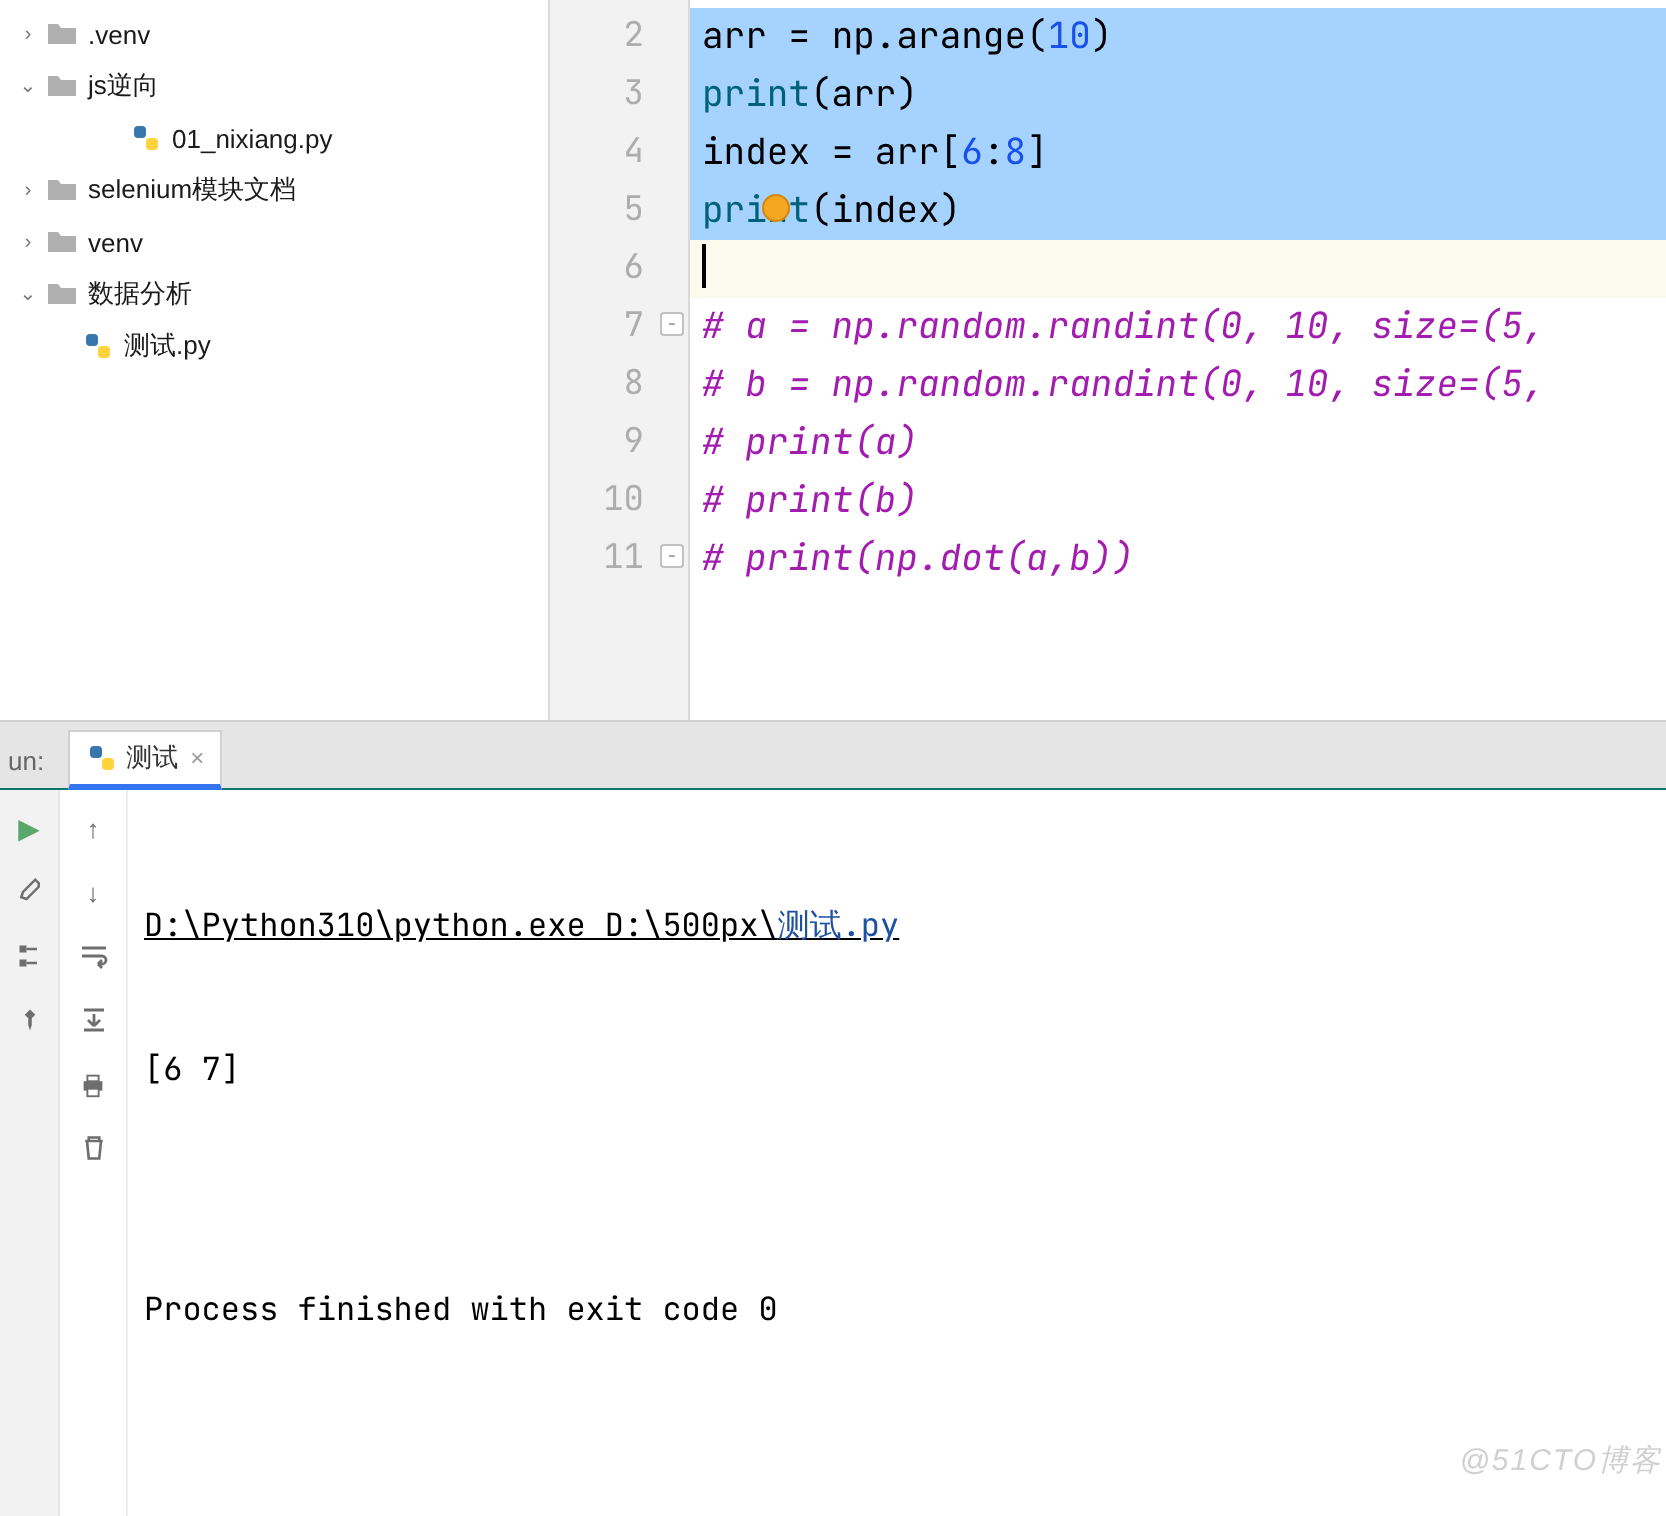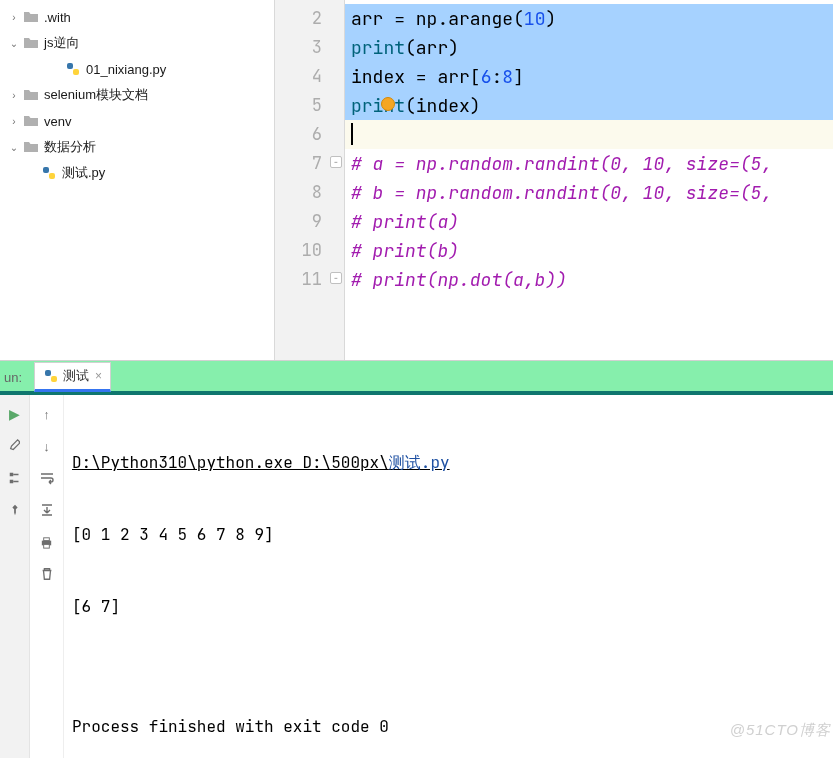--- a/index.html
+++ b/index.html
@@ -28,21 +28,21 @@
   .tk-id { color: #000000; }
   .tk-fn { color: #000; }
   .tk-call { color: #00627a; }
   .tk-num { color: #1750eb; }
   .tk-op { color: #000; }
   .tk-cmt { color: #a21caf; font-style: italic; }
   .caret { display: inline-block; width: 1.5px; height: 22px; background: #000; vertical-align: middle; position: relative; top: -2px; }
   .bulb { position: absolute; left: 36px; top: 6px; width: 14px; height: 14px; background: #f5a623; border-radius: 50%; border: 1px solid #d48806; }
 
   .run-panel { border-top: 1px solid #d1d1d1; display: flex; flex-direction: column; height: 398px; }
-  .run-header { height: 34px; display: flex; align-items: flex-end; border-bottom: 4px solid #0f766e; background: #86efac; padding-left: 4px; }
+  .run-header { height: 34px; display: flex; align-items: flex-end; border-bottom: 1px solid #0f766e; background: #e5e5e5; padding-left: 4px; }
   .run-label { font-size: 13px; color: #666; padding: 0 10px 6px 0; }
   .run-tab { display: flex; align-items: center; height: 30px; padding: 0 8px; background: #fff; border: 1px solid #d1d1d1; border-bottom: 1px solid #fff; position: relative; bottom: -1px; margin-left: 2px; }
   .run-tab .py-icon { width: 16px; height: 16px; margin-right: 4px; }
   .run-tab .close { margin-left: 6px; color: #999; font-size: 12px; }
   .run-tab.active { border-bottom: 3px solid #3574f0; align-items: center; }
 
   .run-body { flex: 1; display: flex; background: #fff; }
   .run-gutter { width: 30px; background: #f2f2f2; border-right: 1px solid #e4e4e4; display: flex; flex-direction: column; align-items: center; padding-top: 8px; gap: 10px; }
   .run-gutter2 { width: 34px; background: #fff; display: flex; flex-direction: column; align-items: center; padding-top: 8px; gap: 10px; border-right: 1px solid #eee; }
   .tool-btn { width: 22px; height: 22px; display: flex; align-items: center; justify-content: center; color: #6e6e6e; cursor: pointer; border-radius: 3px; }
@@ -59,21 +59,21 @@
 
 <div class="main">
   <div class="sidebar" id="tree">
       <div class="tree-item indent0">
         <span class="arrow">›</span>
         <span class="folder-icon">
           <svg viewBox="0 0 16 16">
             <path d="M1 3h5l1.5 2H15v8H1z" fill="#b0b0b0"></path>
           </svg>
         </span>
-        <span class="tree-label">.with</span>
+        <span class="tree-label">.venv</span>
       </div>
       <div class="tree-item indent0">
         <span class="arrow">⌄</span>
         <span class="folder-icon">
           <svg viewBox="0 0 16 16">
             <path d="M1 3h5l1.5 2H15v8H1z" fill="#b0b0b0"></path>
           </svg>
         </span>
         <span class="tree-label">js逆向</span>
       </div>
@@ -198,21 +198,20 @@
           </svg>
       </div>
       <div class="tool-btn">
         <svg width="14" height="14" viewBox="0 0 16 16">
             <path d="M3 4h10M5 4V2h6v2M4 4l1 10h6l1-10" fill="none" stroke="#6e6e6e" stroke-width="1.5"></path>
           </svg>
       </div>
     </div>
     <div class="run-output">
       <div class="out-path"><span>D:\Python310\python.exe D:\500px\</span><span class="hl">测试.py</span></div>
-      <div>[0 1 2 3 4 5 6 7 8 9]</div>
       <div>[6 7]</div>
       <div></div>
       <div>Process finished with exit code 0</div>
     </div>
   </div>
 </div>
 
 <div class="watermark">@51CTO博客</div>
 
 </body></html>

